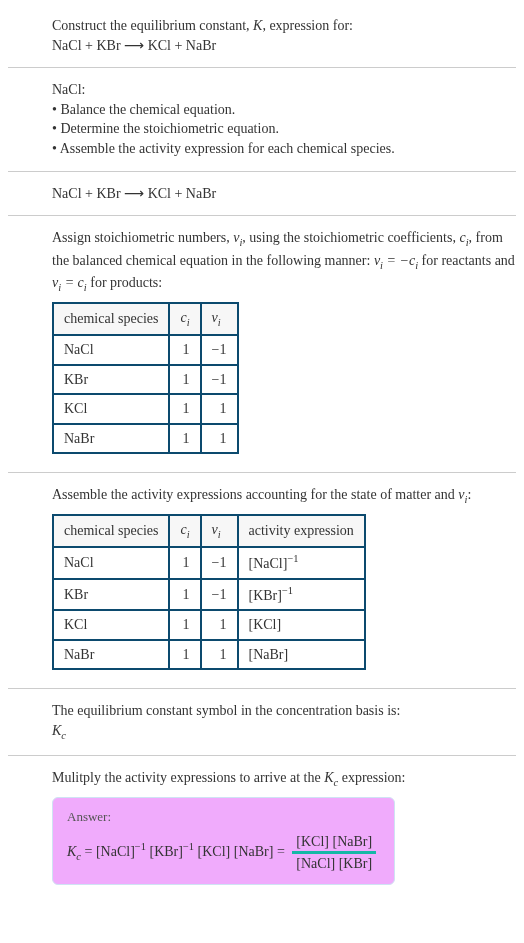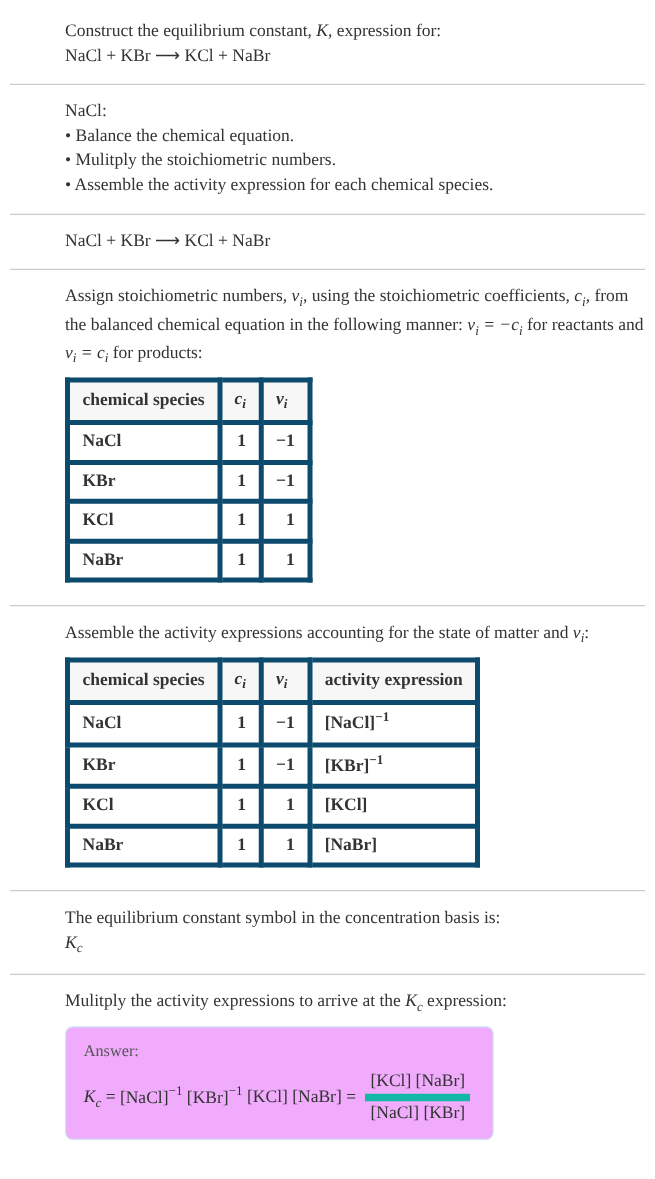--- a/index.html
+++ b/index.html
@@ -18,24 +18,24 @@
   hr {
     border: none;
     border-top: 1px solid #ccc;
     margin: 4px 0;
   }
   table {
     border-collapse: collapse;
     margin: 6px 0;
   }
   th, td {
-    border: 4px solid #0c4a6e;
+    border: 2px solid #0c4a6e;
     padding: 4px 10px;
     text-align: left;
-    font-weight: bold;
+    font-weight: normal;
   }
   th {
     background: #f7f7f7;
   }
   td.num {
     text-align: right;
   }
   .sub { vertical-align: sub; font-size: 0.75em; }
   .sup { vertical-align: super; font-size: 0.75em; }
   .ital { font-style: italic; }
@@ -53,21 +53,21 @@
     margin-bottom: 6px;
   }
   .frac {
     display: inline-block;
     vertical-align: middle;
     text-align: center;
     margin: 0 4px;
   }
   .frac .num {
     display: block;
-    border-bottom: 6px solid #14b8a6;
+    border-bottom: 3px solid #14b8a6;
     padding: 0 4px;
   }
   .frac .den {
     display: block;
     padding: 0 4px;
   }
 </style>
 </head>
 <body>
 
@@ -75,21 +75,21 @@
   <div>
     Construct the equilibrium constant, <span class="ital">K</span>, expression for:
   </div>
   <div>NaCl + KBr ⟶ KCl + NaBr</div>
 </div>
 <hr>
 
 <div class="section">
   <div>NaCl:</div>
   <div>• <span>Balance the chemical equation.</span></div>
-  <div>• <span>Mulitply the stoichiometric numbers.</span></div>
+  <div>• <span>Determine the stoichiometric equation.</span></div>
   <div>• <span>Assemble the activity expression for each chemical species.</span></div>
 </div>
 <hr>
 
 <div class="section">
   <div>NaCl + KBr ⟶ KCl + NaBr</div>
 </div>
 <hr>
 
 <div class="section">

